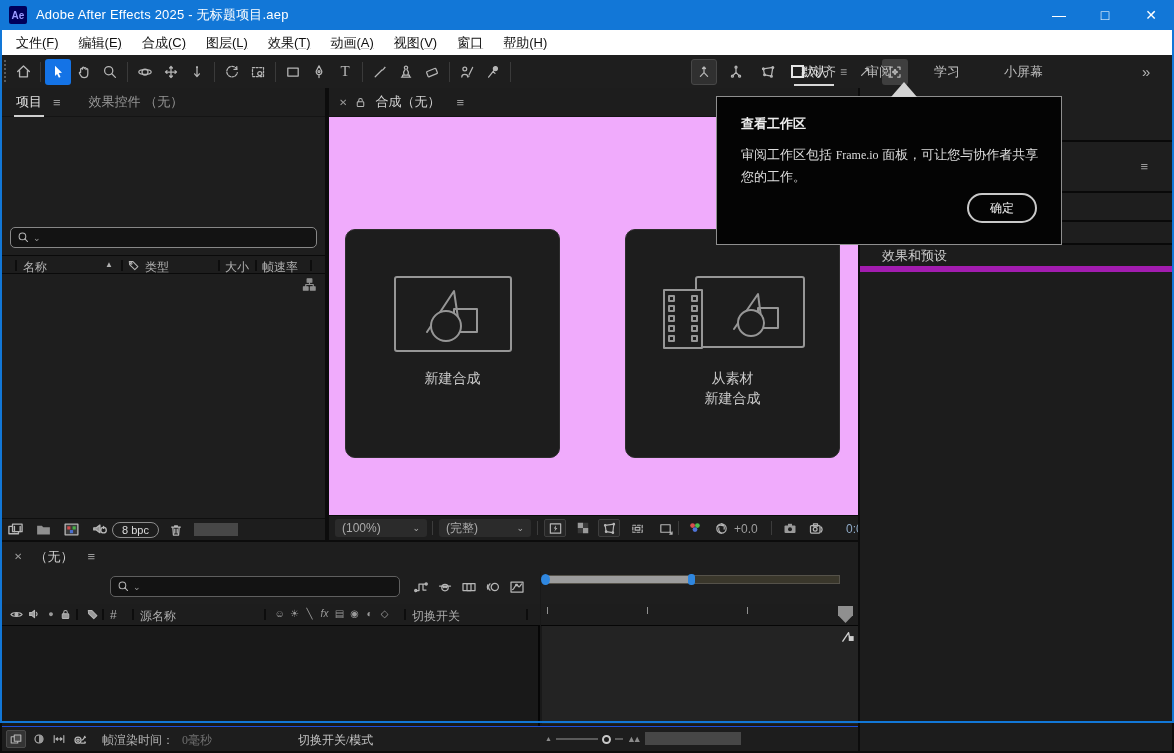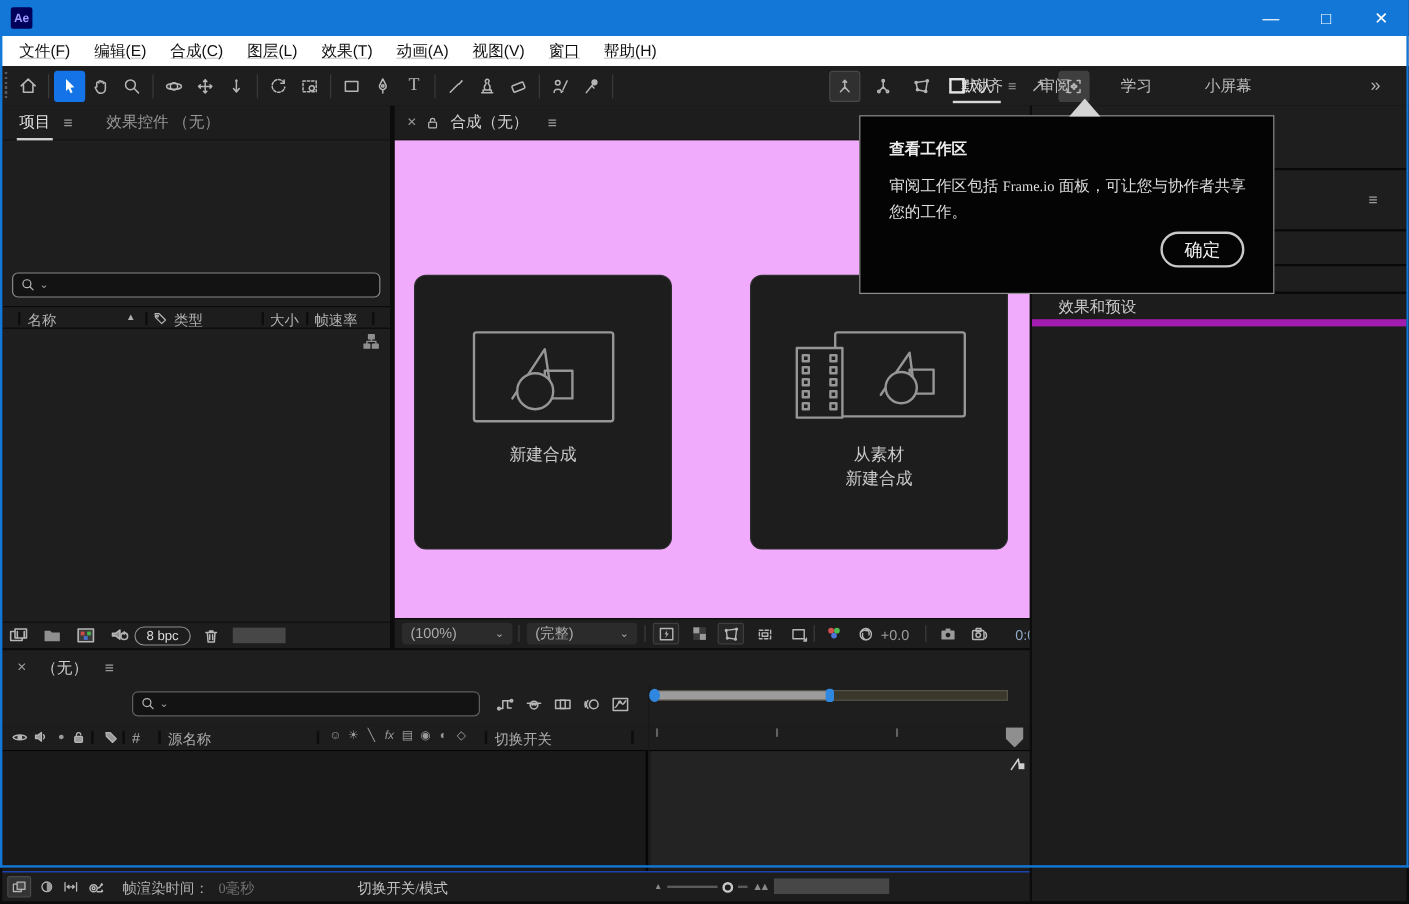--- a/index.html
+++ b/index.html
@@ -94,27 +94,28 @@
 
   
   .coach { position:absolute; left:716px; top:96px; width:346px; height:149px; background:#040404;
     border:1px solid #8f8f8f; z-index:60; }
   .coach-caret { position:absolute; left:174px; top:-15px; width:0; height:0;
     border-left:13px solid transparent; border-right:13px solid transparent; border-bottom:15px solid #d4d4d4; }
   .coach-title { position:absolute; left:24px; top:18px; font-weight:bold; font-size:13px; color:#ececec; }
   .coach-body { position:absolute; left:24px; top:47px; width:302px; font-size:13px; line-height:21px; color:#dedede; }
   .coach-code { font-family:Liberation Serif, serif; font-size:12px; }
   .ok-btn { position:absolute; right:24px; bottom:21px; width:70px; height:30px; border:2px solid #c9c9c9;
-    border-radius:16px; display:flex; align-items:center; justify-content:center; color:#f0f0f0; font-size:15px; }
+    border-radius:16px; display:flex; align-items:center; justify-content:center; color:#f0f0f0; font-size:12px; }
 </style>
 </head>
 <body>
 
 <div class="abs titlebar">
   <div class="ctr ae-logo">Ae</div>
+  <div class="tb-title">Adobe After Effects 2025 - 无标题项目.aep</div>
   <div class="win-controls">
     <div class="win-btn">—</div>
     <div class="win-btn">□</div>
     <div class="win-btn">✕</div>
   </div>
 </div>
 
 <div class="abs menubar">
   <div class="menu-item">文件(F)</div>
   <div class="menu-item">编辑(E)</div>

